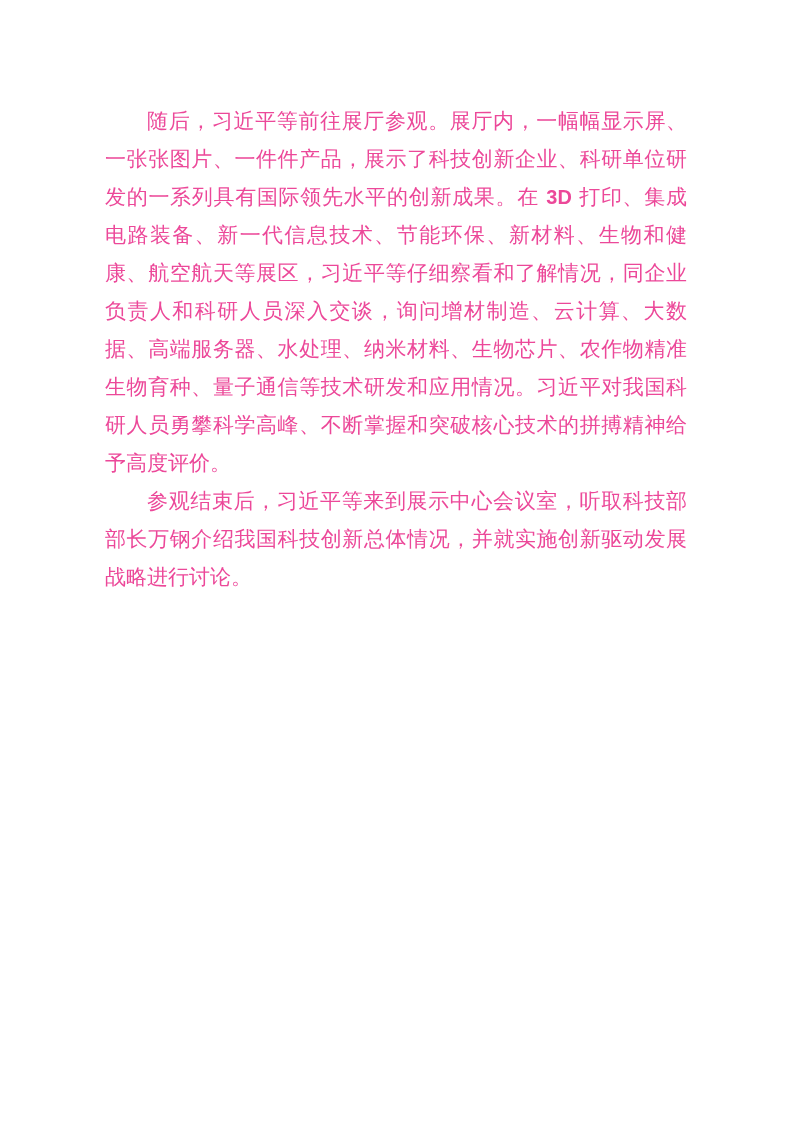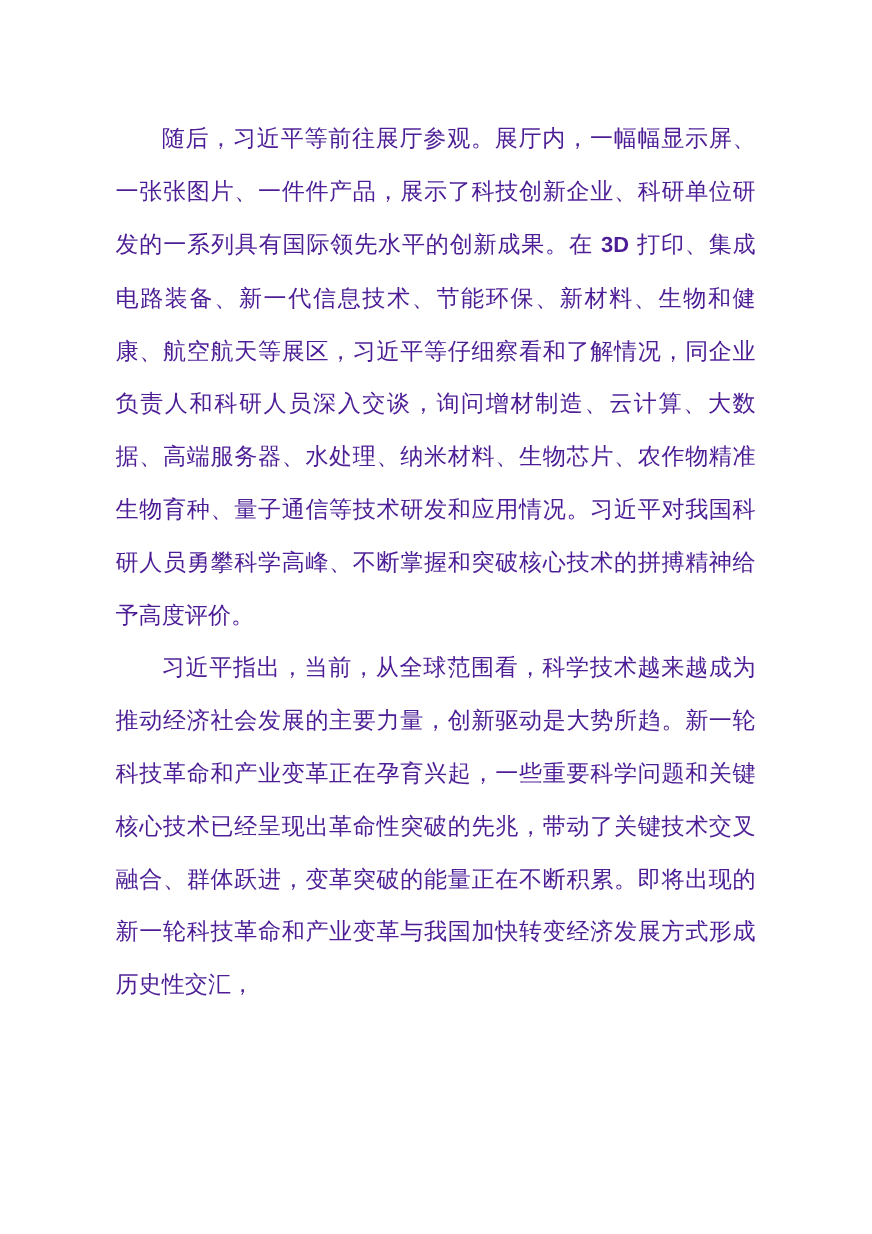--- a/index.html
+++ b/index.html
@@ -14,37 +14,37 @@
     background: #ffffff;
     overflow: hidden;
   }
   .doc-content {
     position: absolute;
     left: 105px;
     top: 102px;
     width: 582px;
     font-family: "DejaVu Serif", "Liberation Serif", serif;
     font-size: 21px;
-    line-height: 48px;
-    color: #4c1d95;
+    line-height: 38px;
+    color: #ec4899;
     text-align: justify;
     text-justify: inter-character;
   }
   .doc-paragraph {
     margin: 0;
     padding: 0;
     text-indent: 2em;
   }
   .latin-bold {
     font-family: "Liberation Sans", "DejaVu Sans", sans-serif;
     font-weight: 700;
     font-size: 0.95em;
   }
 </style>
 </head>
 <body>
 
 <div class="page">
   <div class="doc-content">
     <p class="doc-paragraph"><span>随后，习近平等前往展厅参观。展厅内，一幅幅显示屏、一张张图片、一件件产品，展示了科技创新企业、科研单位研发的一系列具有国际领先水平的创新成果。在 </span><span class="latin-bold">3D</span><span> 打印、集成电路装备、新一代信息技术、节能环保、新材料、生物和健康、航空航天等展区，习近平等仔细察看和了解情况，同企业负责人和科研人员深入交谈，询问增材制造、云计算、大数据、高端服务器、水处理、纳米材料、生物芯片、农作物精准生物育种、量子通信等技术研发和应用情况。习近平对我国科研人员勇攀科学高峰、不断掌握和突破核心技术的拼搏精神给予高度评价。</span></p>
-    <p class="doc-paragraph">习近平指出，当前，从全球范围看，科学技术越来越成为推动经济社会发展的主要力量，创新驱动是大势所趋。新一轮科技革命和产业变革正在孕育兴起，一些重要科学问题和关键核心技术已经呈现出革命性突破的先兆，带动了关键技术交叉融合、群体跃进，变革突破的能量正在不断积累。即将出现的新一轮科技革命和产业变革与我国加快转变经济发展方式形成历史性交汇，</p>
+    <p class="doc-paragraph">参观结束后，习近平等来到展示中心会议室，听取科技部部长万钢介绍我国科技创新总体情况，并就实施创新驱动发展战略进行讨论。</p>
   </div>
 </div>
 
 </body></html>

